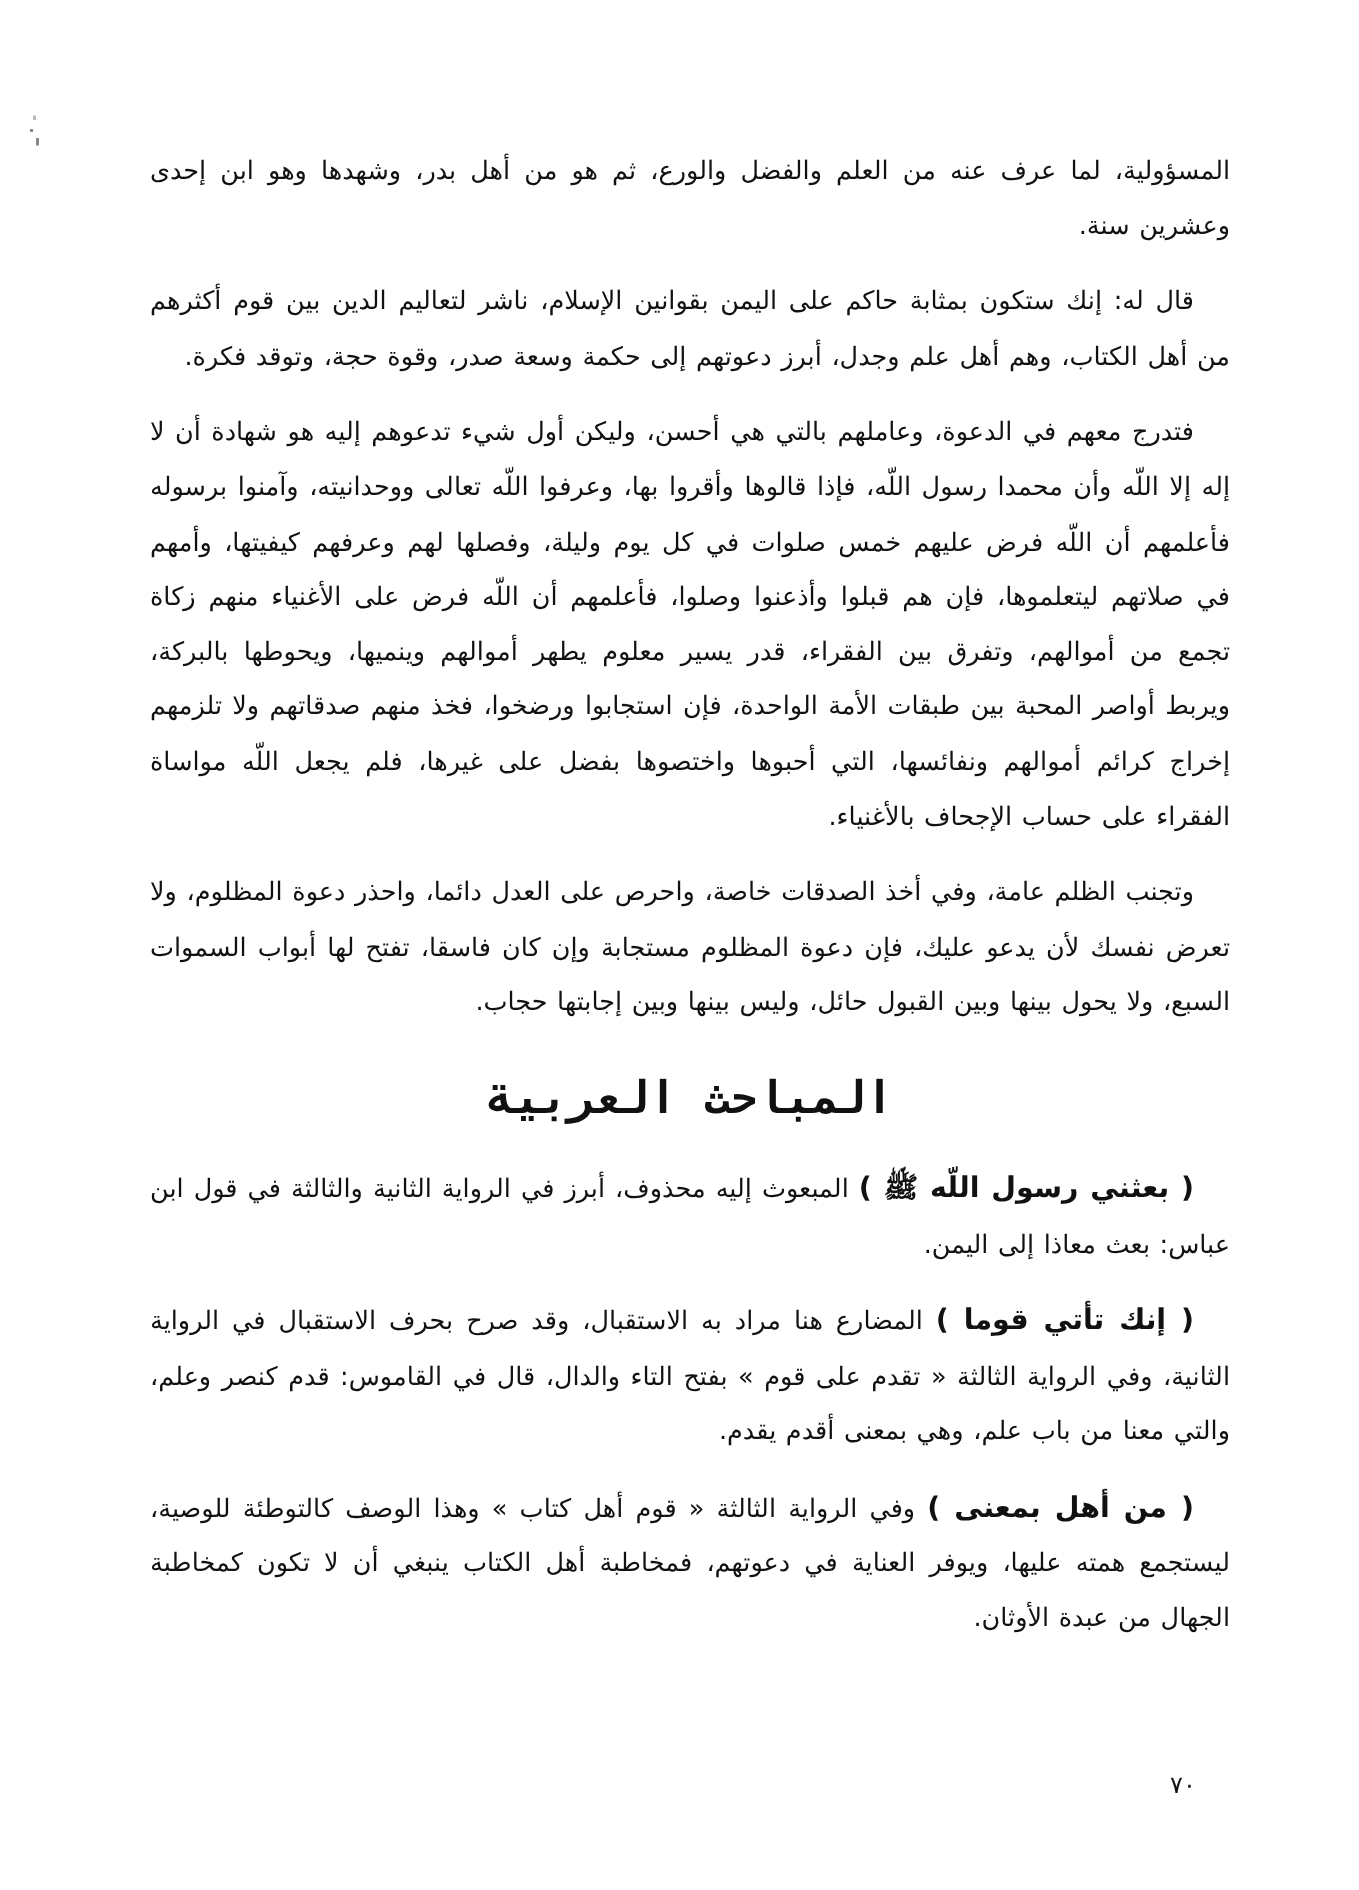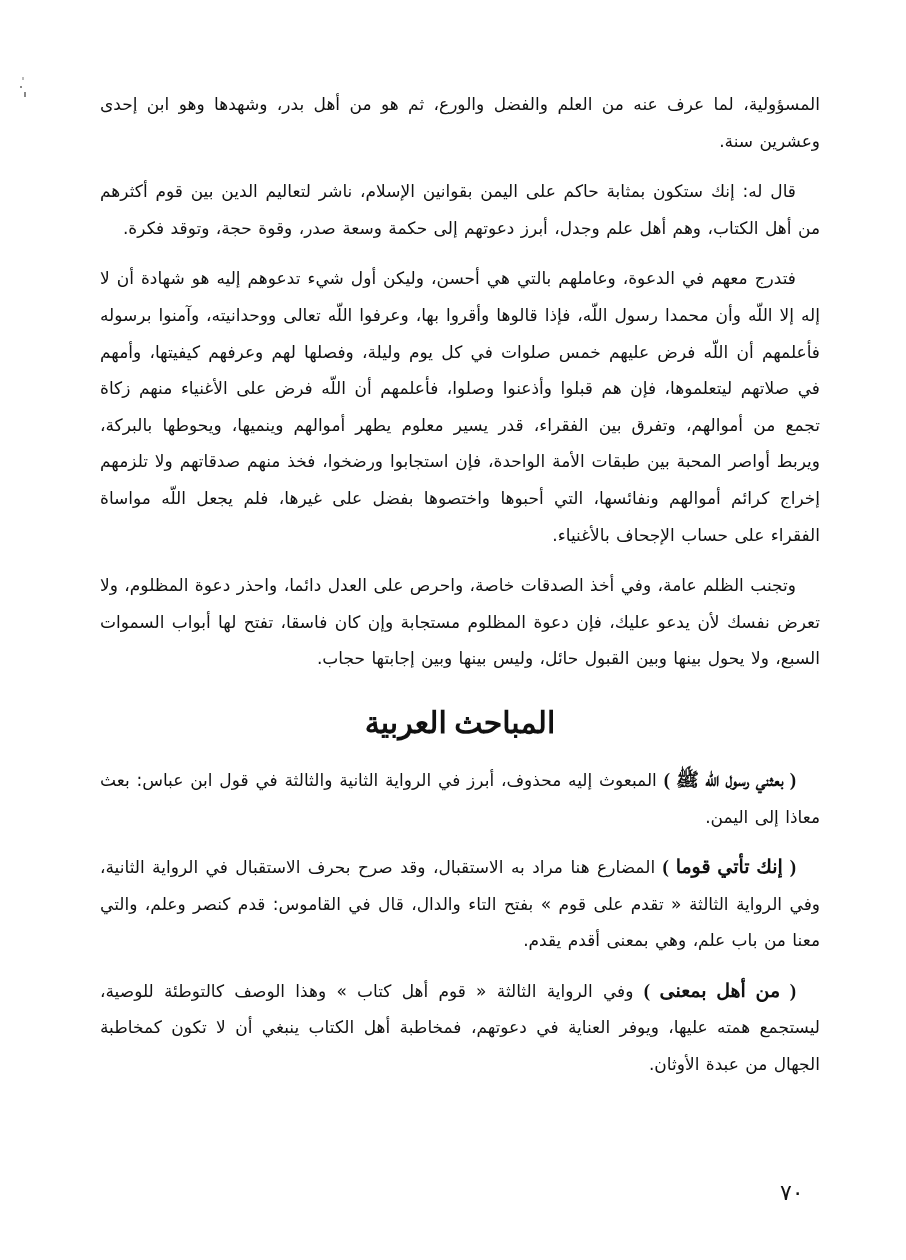--- a/index.html
+++ b/index.html
@@ -11,53 +11,52 @@
       width: 906px;
       height: 1260px;
       position: relative;
       overflow: hidden;
       font-family: "DejaVu Sans", sans-serif;
       color: #111111;
     }
     .page {
       position: absolute;
       left: 100px;
-      top: 86px;
+      top: 96px;
       width: 720px;
       direction: rtl;
       text-align: justify;
       text-align-last: right;
     }
     .para {
       font-size: 17px;
       line-height: 36.6px;
       margin: 0 0 14px 0;
       text-indent: 24px;
       word-spacing: 1px;
     }
     .para.no-indent { text-indent: 0; }
     .heading {
-      font-family: Liberation Serif, serif;
+      font-family: Liberation Mono, monospace;
       font-weight: bold;
       font-size: 30px;
       text-align: center;
       text-align-last: center;
       margin: 28px 0 22px 0;
       letter-spacing: 0;
     }
     .term {
       font-weight: bold;
       font-size: 19px;
-      font-family: Liberation Serif, serif;
     }
     .page-number {
       position: absolute;
       left: 780px;
       top: 1180px;
-      font-size: 22px;
+      font-size: 16px;
       direction: rtl;
       color: #111;
     }
     .margin-marks {
       position: absolute;
       left: 18px;
       top: 75px;
       width: 12px;
       height: 40px;
     }

